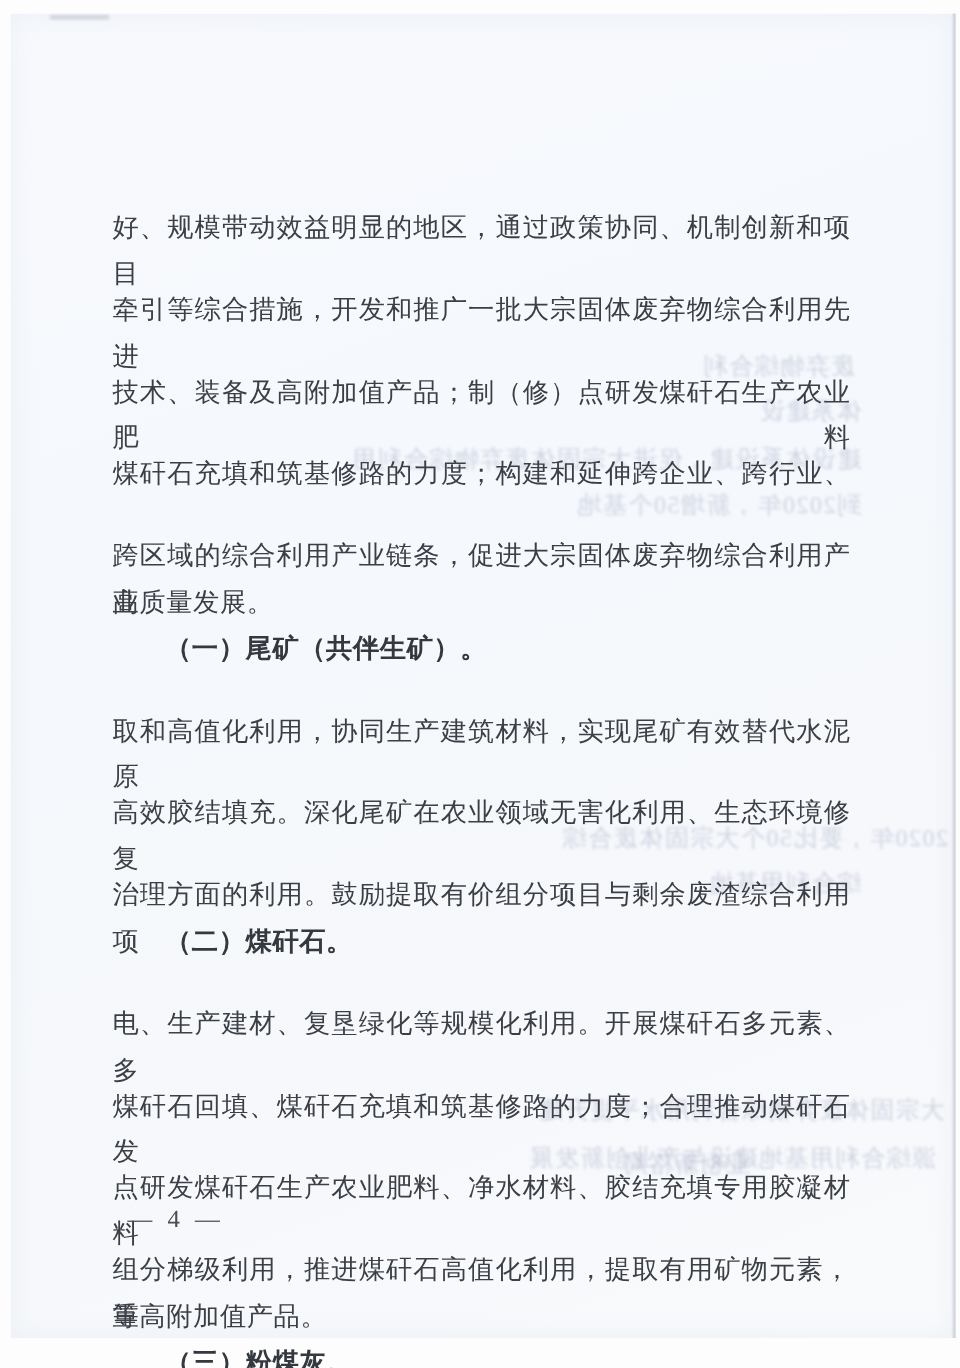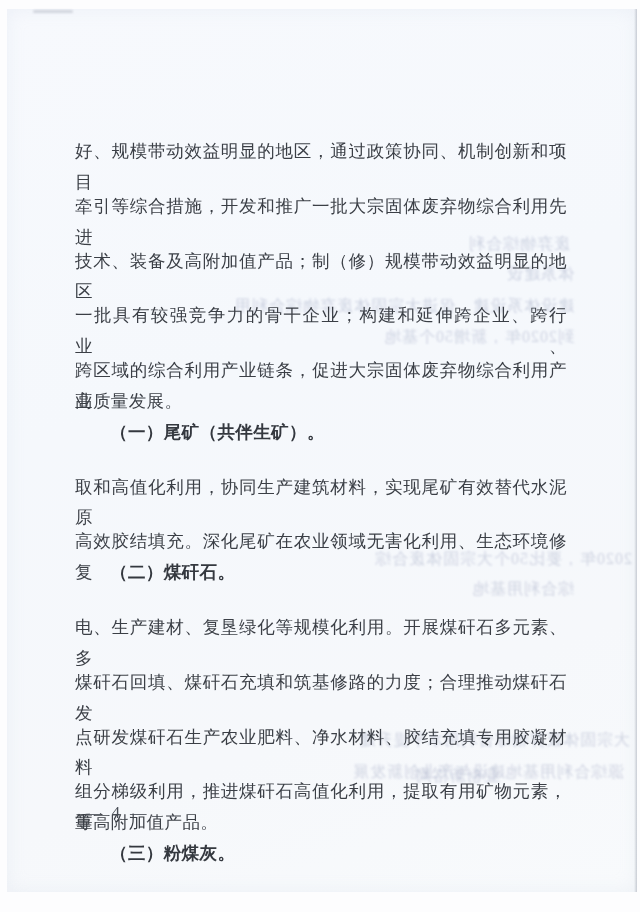--- a/index.html
+++ b/index.html
@@ -88,27 +88,28 @@
         <div class="bleed-line" style="left: 301px; top: 318px; width: 266px;">到2020年，新增50个基地</div>
         <div class="bleed-line" style="left: 241px; top: 540px; width: 384px;">2020年，要比50个大宗固体废合综</div>
         <div class="bleed-line" style="left: 421px; top: 570px; width: 146px;">综合利用基地</div>
         <div class="bleed-line" style="left: 221px; top: 721px; width: 402px;">大宗固体废弃物综合利用水平提升建</div>
         <div class="bleed-line" style="left: 221px; top: 753px; width: 396px;">源综合利用基地建设与产业创新发展</div>
         <div class="bleed-line" style="left: 333px; top: 757px; width: 160px;">业创新格局</div>
       </div>
     <div class="doc-body" id="doc-body">
         <div class="line j">好、规模带动效益明显的地区，通过政策协同、机制创新和项目</div>
         <div class="line j">牵引等综合措施，开发和推广一批大宗固体废弃物综合利用先进</div>
-        <div class="line j">技术、装备及高附加值产品；制（修）规模带动效益明显的地区</div>
-        <div class="line j">一批具有较强竞争力的骨干企业；构建和延伸跨企业、跨行业、</div>
+        <div class="line j">技术、装备及高附加值产品；制（修）点研发煤矸石生产农业肥料</div>
+        <div class="line j">煤矸石充填和筑基修路的力度；构建和延伸跨企业、跨行业、</div>
         <div class="line j">跨区域的综合利用产业链条，促进大宗固体废弃物综合利用产业</div>
         <div class="line">高质量发展。</div>
         <div class="line heading indent">（一）尾矿（共伴生矿）。</div>
         <div class="line j">取和高值化利用，协同生产建筑材料，实现尾矿有效替代水泥原</div>
         <div class="line j">高效胶结填充。深化尾矿在农业领域无害化利用、生态环境修复</div>
+        <div class="line j">治理方面的利用。鼓励提取有价组分项目与剩余废渣综合利用项</div>
         <div class="line heading indent">（二）煤矸石。</div>
         <div class="line j">电、生产建材、复垦绿化等规模化利用。开展煤矸石多元素、多</div>
         <div class="line j">煤矸石回填、煤矸石充填和筑基修路的力度；合理推动煤矸石发</div>
         <div class="line j">点研发煤矸石生产农业肥料、净水材料、胶结充填专用胶凝材料</div>
         <div class="line j">组分梯级利用，推进煤矸石高值化利用，提取有用矿物元素，重</div>
         <div class="line">等高附加值产品。</div>
         <div class="line heading indent">（三）粉煤灰。</div>
       </div>
     <div class="footer">— 4 —</div>
     <div class="edge-right"></div>

